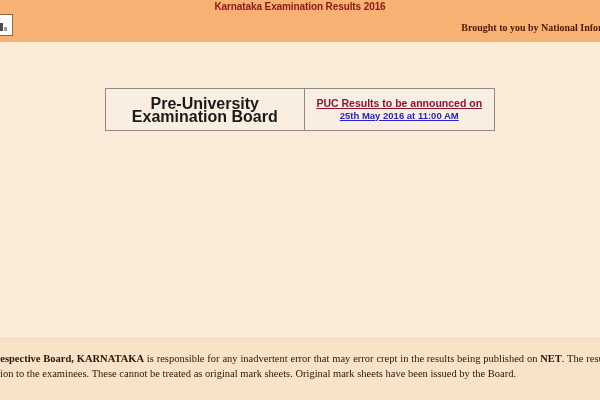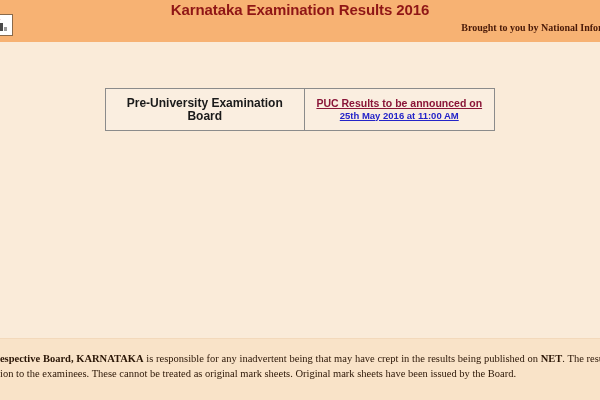--- a/index.html
+++ b/index.html
@@ -25,21 +25,21 @@
     background: #f7b273;
     overflow: hidden;
   }
   .site-title {
     position: absolute;
     left: 0;
     top: 1px;
     width: 600px;
     text-align: center;
     font-family: "Liberation Sans", sans-serif;
-    font-size: 15px;
+    font-size: 10px;
     font-weight: bold;
     color: #8f1616;
     letter-spacing: -0.1px;
     white-space: nowrap;
   }
   .broken-logo {
     position: absolute;
     left: -9px;
     top: 14px;
     width: 22px;
@@ -84,21 +84,21 @@
   .results-table td {
     border: 1px solid #8b8b8b;
     padding: 0;
     vertical-align: middle;
   }
   .cell-board {
     width: 198px;
     height: 42px;
     text-align: center;
     font-family: "Liberation Sans", sans-serif;
-    font-size: 12px;
+    font-size: 16px;
     font-weight: bold;
     color: #1a1a1a;
     line-height: 13px;
     padding: 4px 6px !important;
     box-sizing: border-box;
   }
   .cell-link {
     width: 190px;
     height: 42px;
     text-align: center;
@@ -184,15 +184,15 @@
           <span class="link-date">25th May 2016 at 11:00 AM</span>
         </td>
       </tr>
     </tbody>
   </table>
 
 </div>
 
 <div class="footer-band">
   <div class="footer-text">
-    <b>Neither NIC nor the respective Board, </b><b>KARNATAKA</b><span> is responsible for any inadvertent being that may have crept in the results being published on </span><b>NET</b><span>. The results published on net are for immediate information to the examinees. These cannot be treated as original mark sheets. Original mark sheets have been issued by the Board.</span>
+    <b>Neither NIC nor the respective Board, </b><b>KARNATAKA</b><span> is responsible for any inadvertent error that may error crept in the results being published on </span><b>NET</b><span>. The results published on net are for immediate information to the examinees. These cannot be treated as original mark sheets. Original mark sheets have been issued by the Board.</span>
   </div>
 </div>
 
 </body></html>

